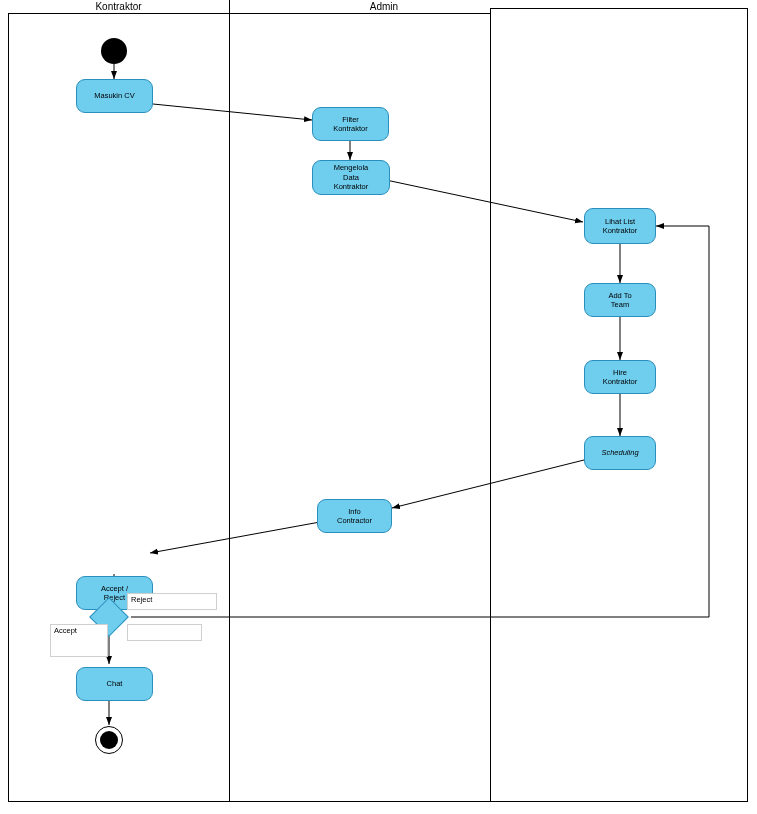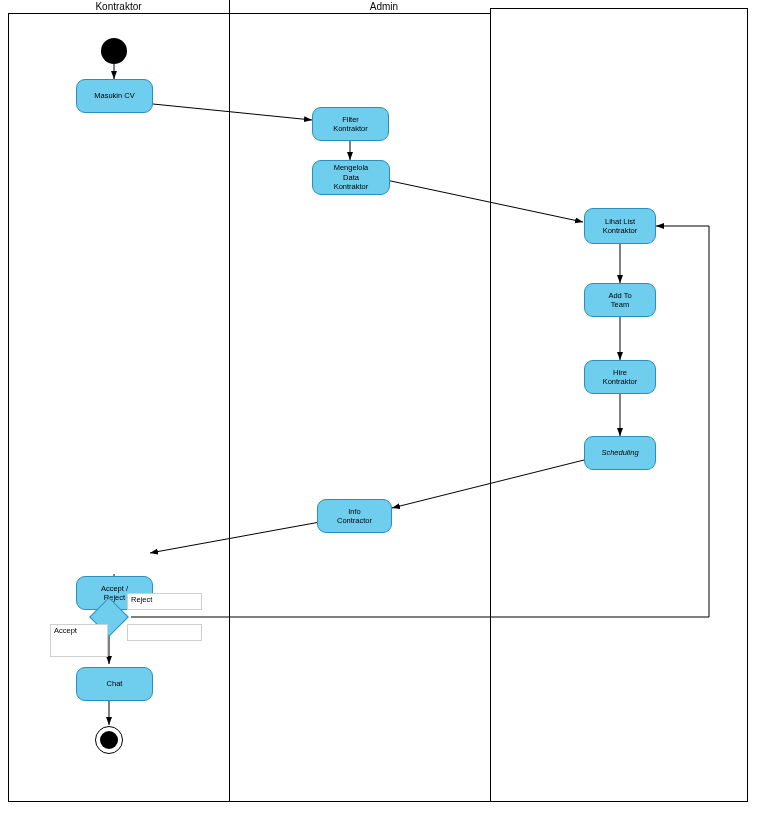--- a/index.html
+++ b/index.html
@@ -196,21 +196,21 @@
   <div class="decision" style="left:95px; top:603px; width:28px; height:28px;"></div>
 
   <div class="node" style="left:76px; top:667px; width:77px; height:33px;">
     <span>Chat</span>
   </div>
 
   <div class="end-node-outer" style="left:95px; top:726px; width:28px; height:28px;">
     <div class="end-node-inner" style="left:4px; top:4px; width:18px; height:18px;"></div>
   </div>
 
-  <div class="edge-label" style="left:127px; top:593px; width:75px; height:17px;">
+  <div class="edge-label" style="left:127px; top:593px; width:90px; height:17px;">
     <span>Reject</span>
   </div>
   <div class="edge-label" style="left:127px; top:624px; width:75px; height:17px;"></div>
   <div class="edge-label" style="left:50px; top:624px; width:58px; height:33px;">
     <span>Accept</span>
   </div>
 
 </div>
 
 </body></html>

